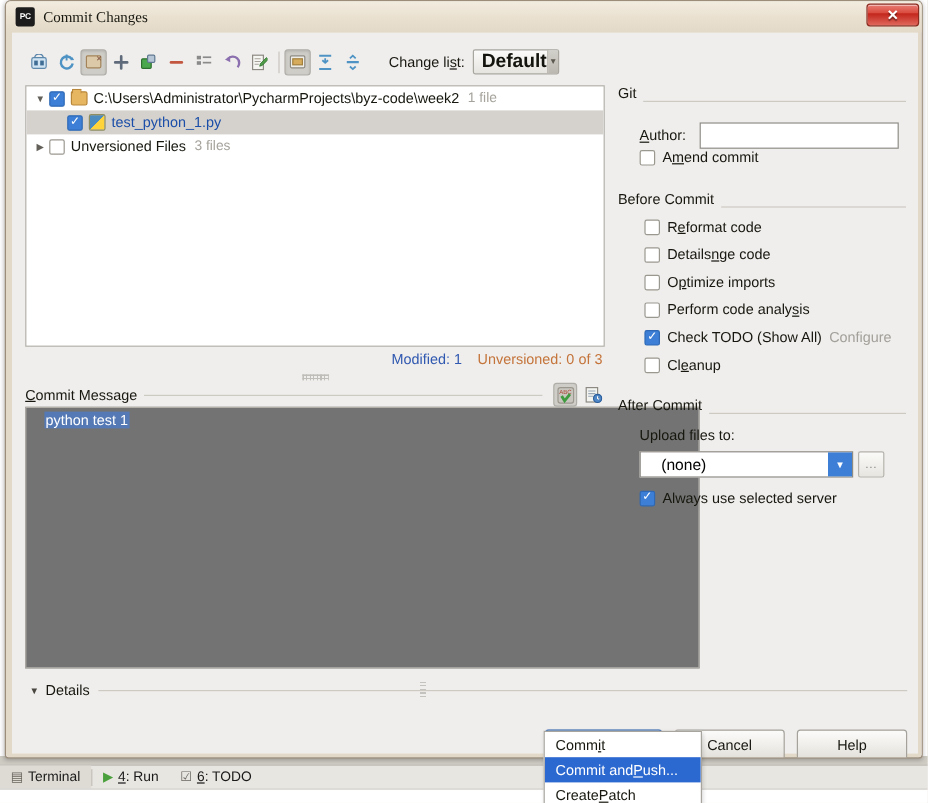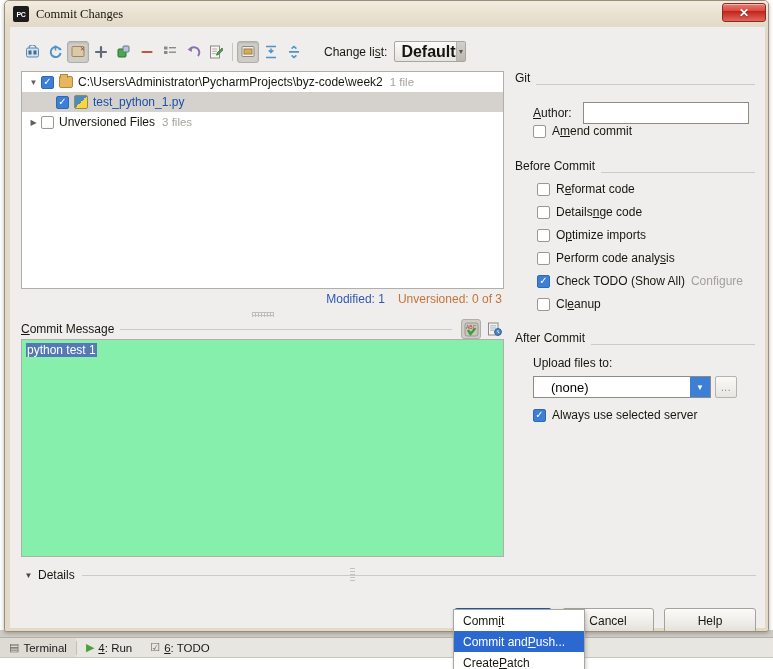--- a/index.html
+++ b/index.html
@@ -222,24 +222,24 @@
     display: flex; align-items: center;
     position: relative;
   }
   #cm-title { font-size: 12px; color: #17170f; white-space: nowrap; text-align: center; }
   #cm-title u { text-decoration: underline; }
   #cm-rule { flex: 1; height: 1px; background: #cdcac4; margin: 0 6px; }
   .cm-btn { width: 20px; height: 20px; display:flex; align-items:center; justify-content:center; margin-left:3px; border-radius:3px;}
   .cm-btn.pressed { background:#cfcdc7; border:1px solid #b0aea8; }
 
   #commit-message {
-    width: 483px; height: 218px;
-    background: #86efac;
+    width: 562px; height: 218px;
+    background: #737373;
     border: 1px solid #b2afa8;
-    padding: 3px 4px;
+    padding: 3px 15px;
     font-size: 12px; color: #17170f;
   }
   #cm-text { background: #5579b5; color: #ffffff; padding: 0 1px; }
 
   #details-bar {
     position: absolute; left: 11px; top: 539px; width: 735px; height: 18px;
     display: flex; align-items: center;
   }
   #details-bar .tw { color:#4a4740; }
   #details-label { font-size: 12px; color: #17170f; margin-left: 2px; white-space: nowrap; }

